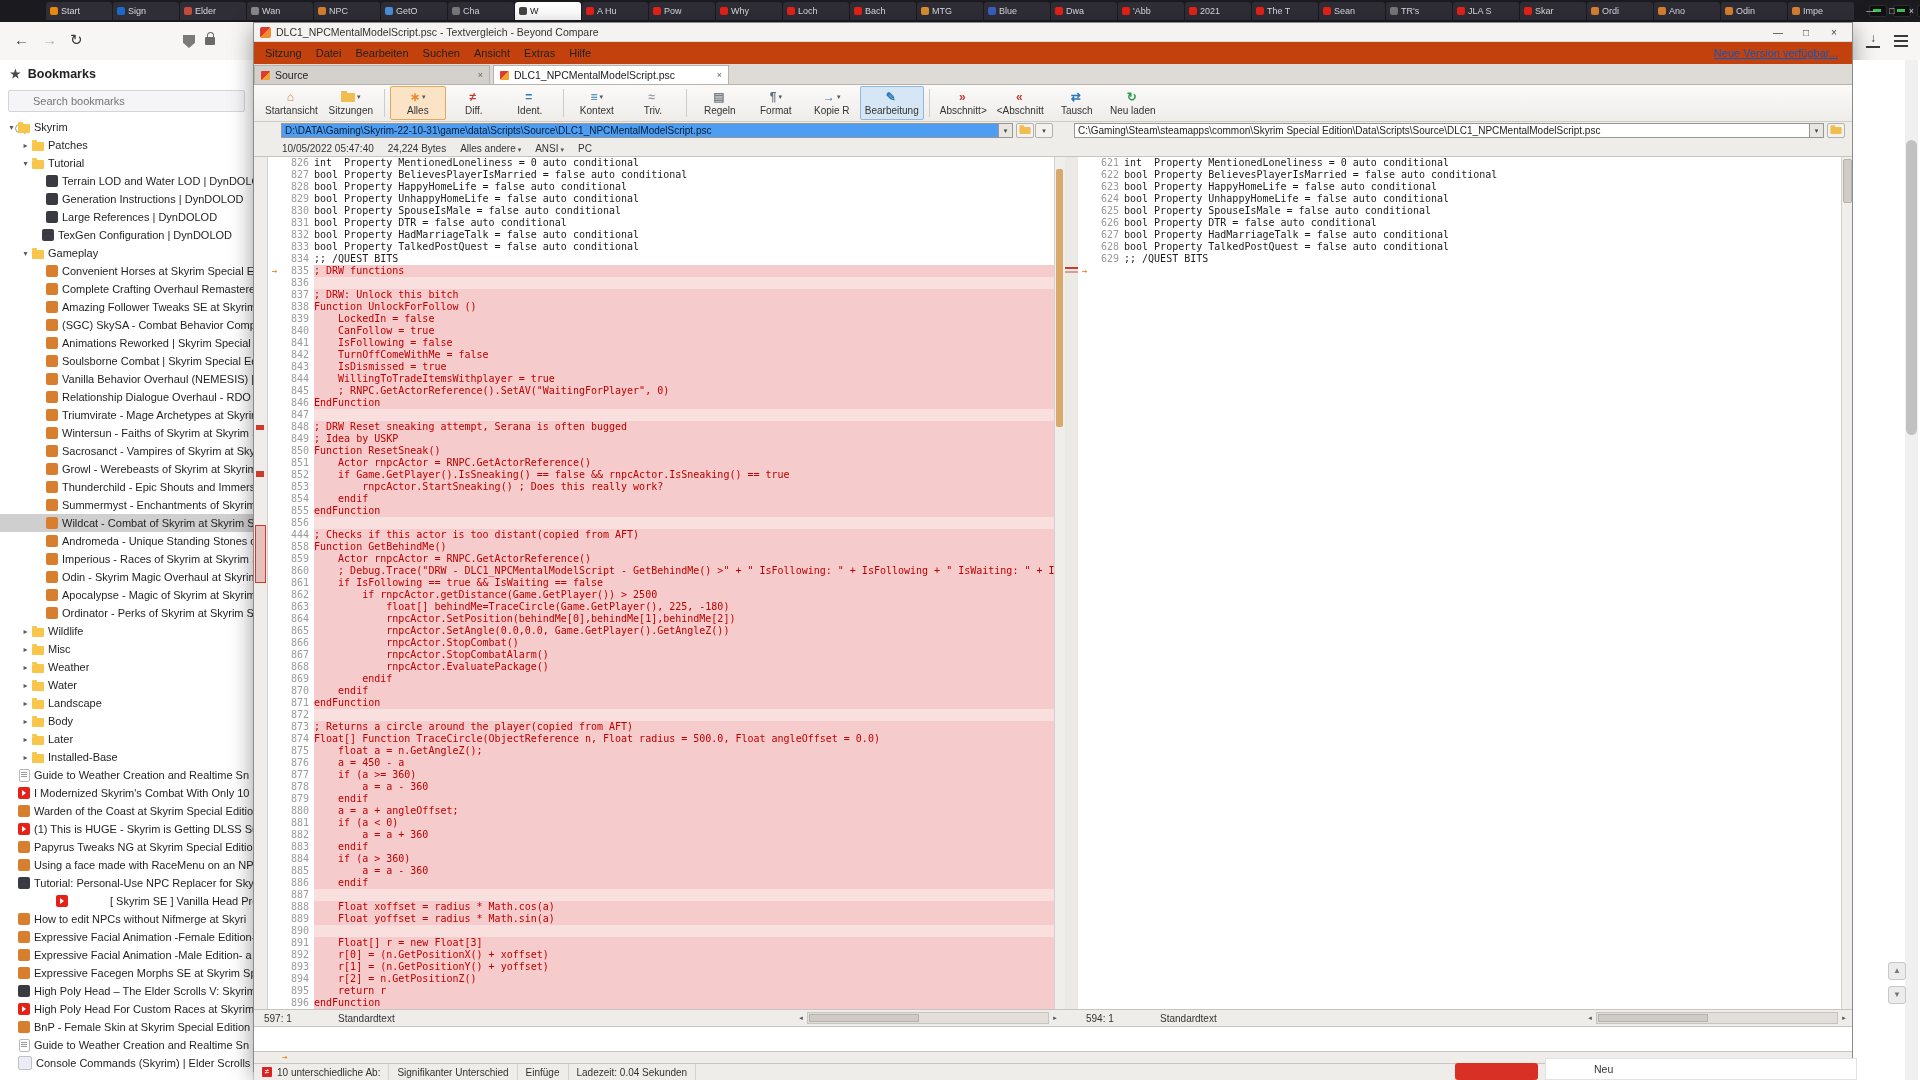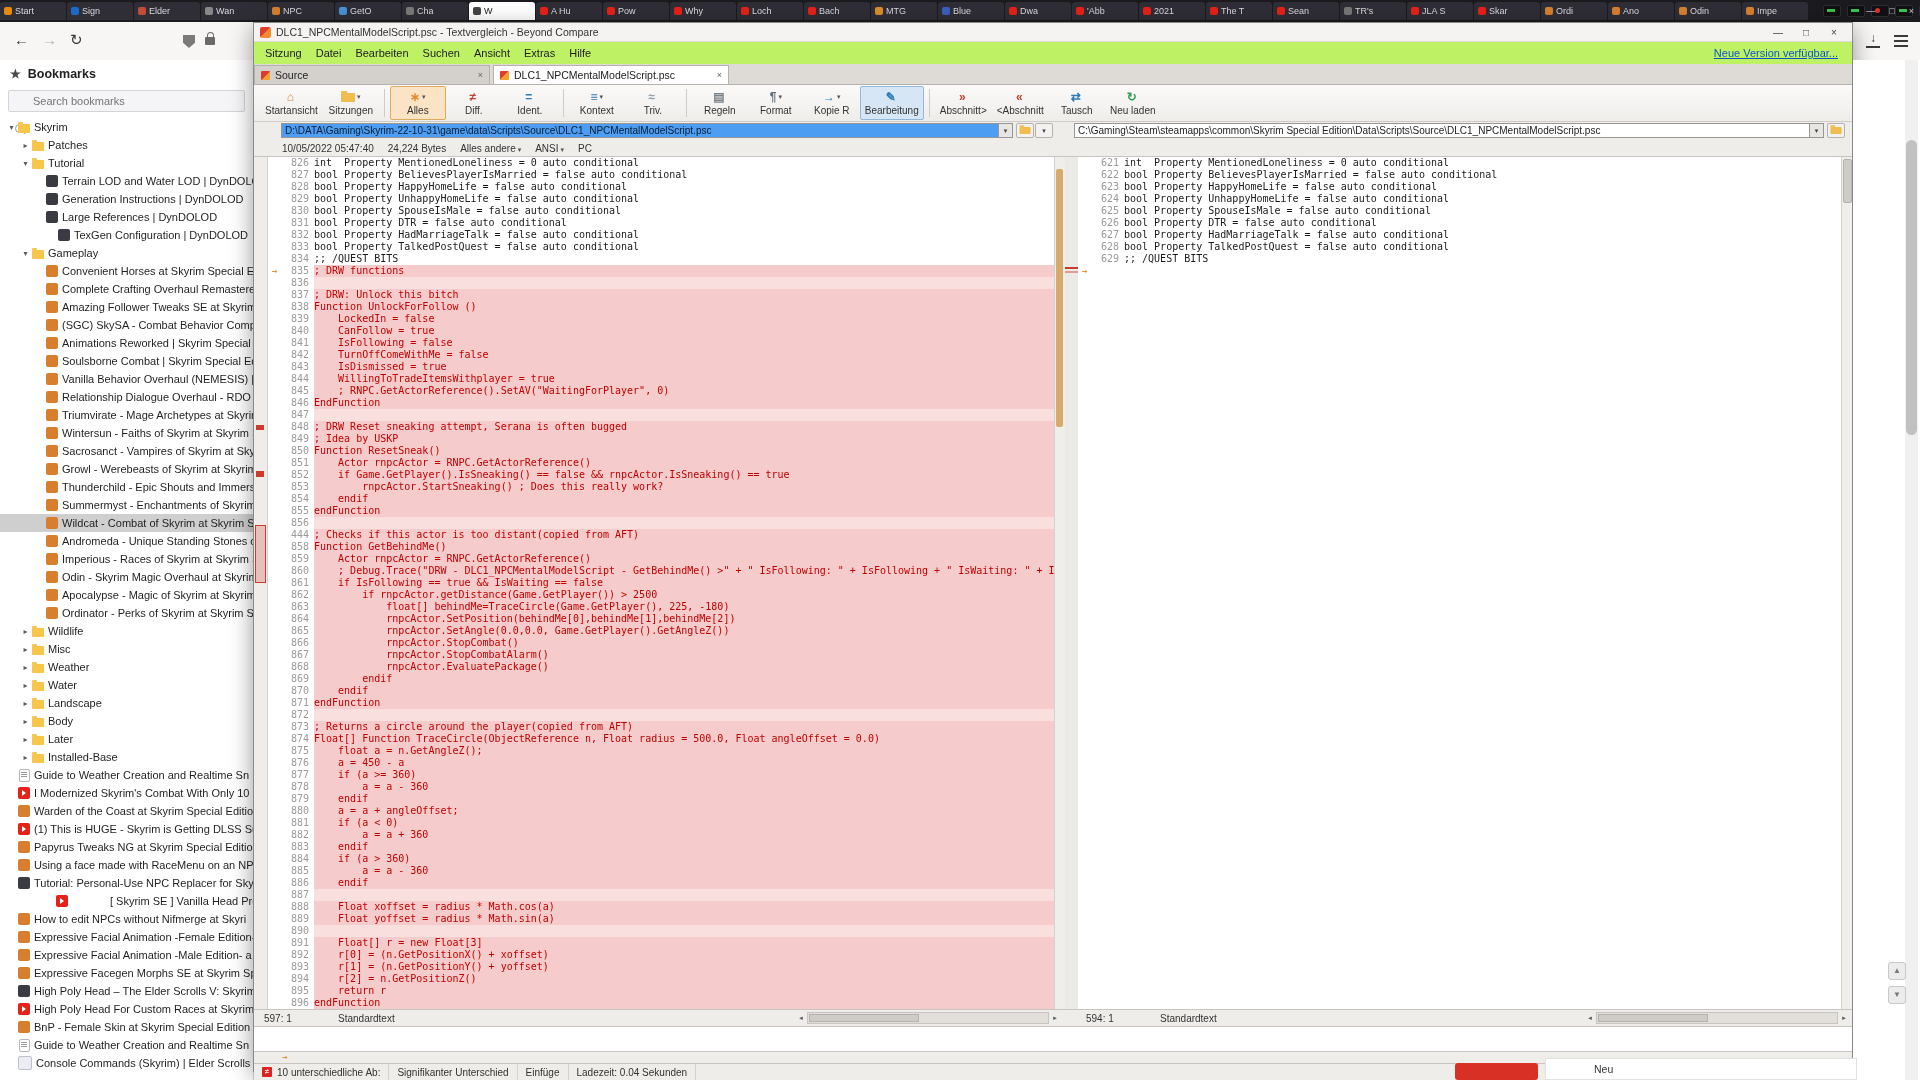--- a/index.html
+++ b/index.html
@@ -1,20 +1,20 @@
 <!DOCTYPE html>
 <html><head>
 <meta charset="utf-8">
 <style>
   html,body{margin:0;padding:0;background:#222;}
   .screen{position:relative;width:1920px;height:1080px;overflow:hidden;background:#fff;font-family:"Liberation Sans",sans-serif;}
 
   
   .ff-tabstrip{position:absolute;left:0;top:0;width:1920px;height:22px;background:#1a1a1f;display:flex;align-items:center;}
-  .ff-tabs{display:flex;height:22px;flex:none;}
+  .ff-tabs{display:flex;height:22px;flex:none;padding-left:46px;}
   .fftab{width:58px;height:18px;margin:2px 1px 0 0;background:#2f2e37;border-radius:3px 3px 0 0;display:flex;align-items:center;padding:0 4px;overflow:hidden;flex:none;}
   .fftab.active{background:#ffffff;}
   .fftab.active .fflabel{color:#222;}
   .ffav{width:8px;height:8px;border-radius:2px;flex:none;margin-right:3px;background:#888;}
   .fflabel{font-size:9px;color:#d8d8dc;white-space:nowrap;overflow:hidden;}
   .overlay-chips{display:flex;gap:6px;margin-left:14px;}
   .ochip{width:16px;height:10px;background:#101013;border:1px solid #2c2c31;border-radius:2px;position:relative;}
   .ochip::after{content:"";position:absolute;left:3px;top:3px;width:8px;height:3px;background:#39c24d;}
   .ochip.red::after{background:#d93025;border-radius:50%;width:5px;height:5px;top:2px;}
   .ff-wincontrols{position:absolute;right:6px;top:0;height:22px;display:flex;align-items:center;gap:14px;}
@@ -54,21 +54,21 @@
   .ic-fandom{background:#ececf4;border:1px solid #c0c0cc;}
   .sblabel{font-size:11px;color:#1f1f1f;overflow:hidden;white-space:nowrap;}
 
   
   .bc{position:absolute;left:253px;top:22px;width:1600px;height:1050px;background:#f0eeeb;border:1px solid #8a8a8a;box-sizing:border-box;box-shadow:0 6px 22px rgba(0,0,0,.4);}
   .bc-title{height:18px;background:#f5f3f1;display:flex;align-items:center;padding:0 4px;border-bottom:1px solid #dcdad6;}
   .bc-appicon{width:11px;height:11px;border-radius:2px;background:linear-gradient(135deg,#e03a2f 50%,#f28b30 50%);margin:0 5px 0 2px;flex:none;}
   .bc-titletext{font-size:10.5px;color:#333;flex:1;white-space:nowrap;overflow:hidden;}
   .bc-wc{display:flex;gap:0;}
   .bc-wc span{width:28px;text-align:center;font-size:10px;color:#444;line-height:17px;}
-  .bc-menu{height:22px;display:flex;align-items:center;background:#bef264;padding-left:4px;position:relative;}
+  .bc-menu{height:22px;display:flex;align-items:center;background:#c2410c;padding-left:4px;position:relative;}
   .bc-menu .mi{font-size:11px;color:#222;padding:0 7px;line-height:22px;}
   .bc-update{position:absolute;right:14px;top:0;line-height:22px;font-size:11px;color:#0a57c2;text-decoration:underline;}
   .bc-tabs{height:20px;background:#dedbd7;display:flex;align-items:flex-end;padding-left:0;border-bottom:1px solid #b5b2ae;}
   .bctab{width:236px;height:19px;box-sizing:border-box;display:flex;align-items:center;background:#d4d1cd;border:1px solid #b5b2ae;border-bottom:none;padding:0 6px;margin-right:3px;flex:none;}
   .bctab.active{background:#fff;}
   .bctab-ic{width:9px;height:9px;border-radius:1px;background:linear-gradient(135deg,#e03a2f 50%,#f2a030 50%);margin-right:5px;flex:none;}
   .bctab-label{font-size:10.5px;color:#222;flex:1;white-space:nowrap;overflow:hidden;}
   .bctab-x{font-size:9px;color:#666;margin-left:6px;}
   .bc-toolbar{height:36px;background:linear-gradient(#fbfaf9,#efedea);display:flex;align-items:center;padding-left:6px;border-bottom:1px solid #cfccc8;}
   .tbtn{min-width:46px;height:32px;display:flex;flex-direction:column;align-items:center;justify-content:center;border:1px solid transparent;border-radius:2px;padding:0 4px;}
@@ -359,21 +359,21 @@
           <span class="ic ic-dyn"></span>
           <span class="sblabel">Generation Instructions | DynDOLOD</span>
         </div>
 
         <div class="sbitem" style="padding-left: 34px;">
           <span class="sbarrow"></span>
           <span class="ic ic-dyn"></span>
           <span class="sblabel">Large References | DynDOLOD</span>
         </div>
 
-        <div class="sbitem" style="padding-left: 46px;">
+        <div class="sbitem" style="padding-left: 30px;">
           <span class="sbarrow"></span>
           <span class="ic ic-dyn"></span>
           <span class="sblabel">TexGen Configuration | DynDOLOD</span>
         </div>
 
         <div class="sbitem" style="padding-left: 20px;">
           <span class="sbarrow">▾</span>
           <span class="ic ic-folder"></span>
           <span class="sblabel">Gameplay</span>
         </div>

